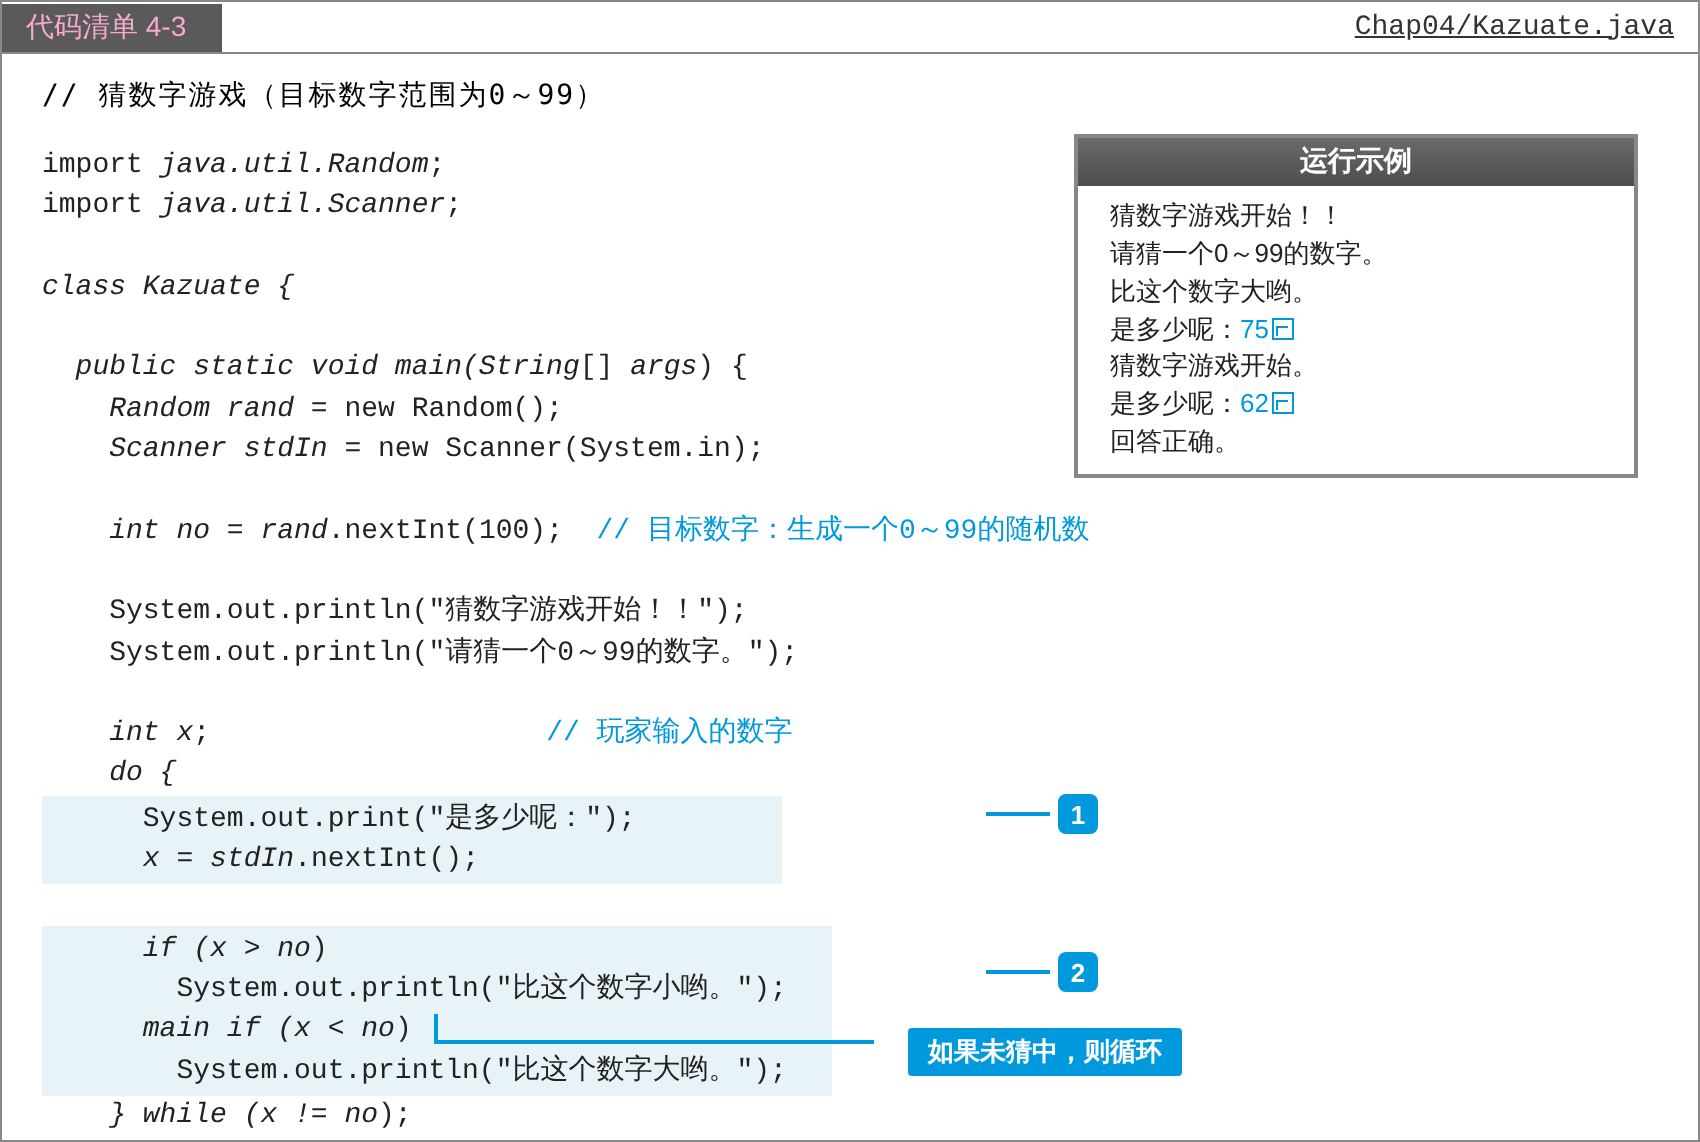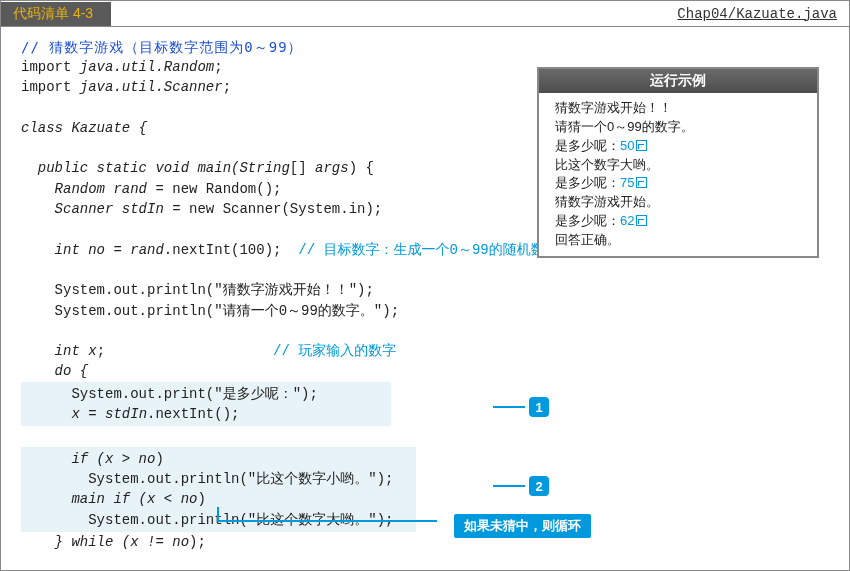--- a/index.html
+++ b/index.html
@@ -1,22 +1,22 @@
 <!DOCTYPE html>
 <html><head>
 <meta charset="utf-8">
 <style>
 * { margin: 0; padding: 0; box-sizing: border-box; }
 body { background: #f5f5f5; font-family: "SimSun", "Courier New", monospace; }
 .container { width: 850px; height: 571px; background: #fff; border: 1px solid #888; position: relative; }
 .header { height: 26px; background: #fff; border-bottom: 1px solid #888; display: flex; align-items: center; }
-.header-left { background: #5a5a5a; color: #eab308; padding: 3px 18px 3px 12px; font-size: 14px; font-family: "SimHei", sans-serif; }
+.header-left { background: #5a5a5a; color: #f9a8d4; padding: 3px 18px 3px 12px; font-size: 14px; font-family: "SimHei", sans-serif; }
 .header-right { margin-left: auto; margin-right: 12px; font-family: "Courier New", monospace; font-size: 14px; color: #333; text-decoration: underline; }
 .content { position: relative; padding: 12px 20px; }
-.comment-top { color: #1d4ed8; font-family: "SimSun", monospace; font-size: 14px; letter-spacing: 1px; }
+.comment-top { color: #000000; font-family: "SimSun", monospace; font-size: 14px; margin-bottom: 16px; letter-spacing: 1px; }
 .code { font-family: "Courier New", monospace; font-size: 14px; line-height: 1.45; color: #222; white-space: pre; }
 .code .kw { font-weight: normal; font-style: italic; }
 .code .it { font-style: italic; }
 .code .cm { color: #0099dd; }
 .hl-block { background: #e8f3f8; display: inline-block; padding: 2px 0; }
 .example-box { position: absolute; top: 40px; right: 30px; width: 282px; border: 2px solid #888; background: #fff; }
 .example-title { background: linear-gradient(#6a6a6a, #4d4d4d); color: #fff; text-align: center; font-size: 14px; font-family: "SimHei", sans-serif; padding: 3px 0; font-weight: bold; }
 .example-body { padding: 6px 16px; font-family: Liberation Sans, sans-serif; font-size: 13px; line-height: 1.45; color: #222; }
 .example-body .inp { color: #0099dd; }
 .ret-icon { display: inline-block; width: 11px; height: 11px; border: 1px solid #0099dd; position: relative; vertical-align: -1px; margin-left: 2px; }
@@ -70,21 +70,20 @@
 
 
 
 </div>
 
     <div class="example-box">
       <div class="example-title">运行示例</div>
       <div class="example-body">
         <div>猜数字游戏开始！！</div>
         <div>请猜一个0～99的数字。</div>
-        <div><span>是多少呢：</span><span class="inp">50</span><span class="ret-icon"></span></div>
         <div>比这个数字大哟。</div>
         <div><span>是多少呢：</span><span class="inp">75</span><span class="ret-icon"></span></div>
         <div>猜数字游戏开始。</div>
         <div><span>是多少呢：</span><span class="inp">62</span><span class="ret-icon"></span></div>
         <div>回答正确。</div>
       </div>
     </div>
 
     <div class="conn-line conn-1"></div>
     <span class="badge badge-1">1</span>

